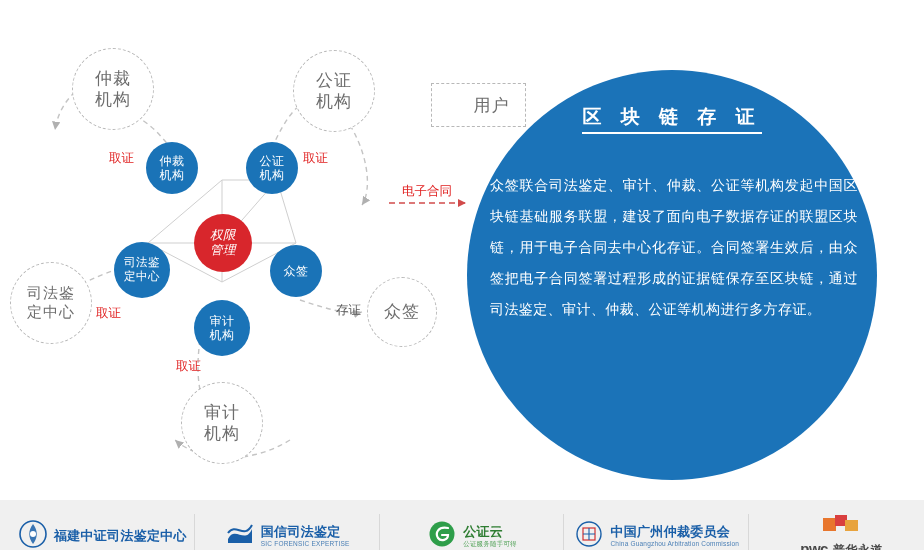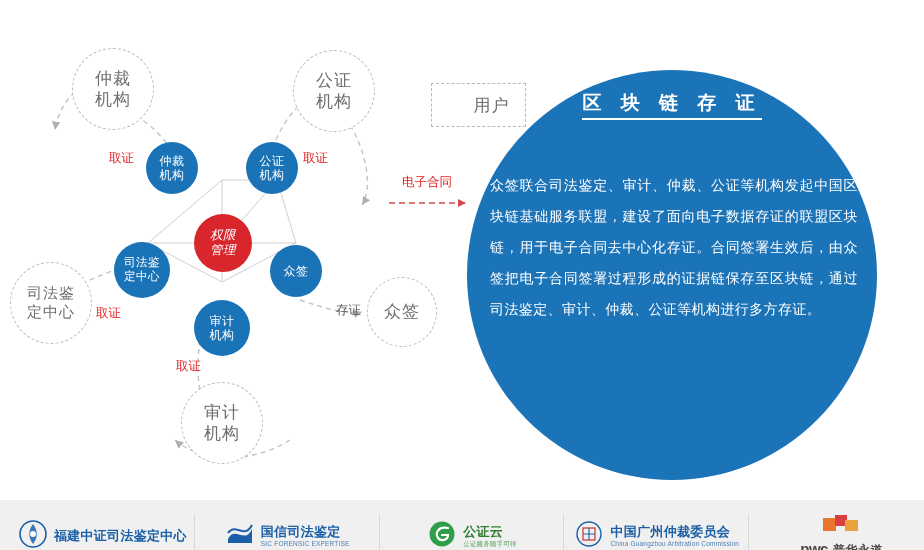--- a/index.html
+++ b/index.html
@@ -31,21 +31,21 @@
   .redlbl2{position:absolute;color:#e02020;font-size:12.5px;white-space:nowrap;}
 
   svg.lines{position:absolute;left:0;top:0;width:924px;height:550px;pointer-events:none;}
 
   
   #bluecircle{
     position:absolute;left:467px;top:70px;width:410px;height:410px;border-radius:50%;
     background:#1b73b8;color:#ffffff;
   }
   #bc-title{
-    position:absolute;left:0;top:20px;width:410px;text-align:center;
+    position:absolute;left:0;top:34px;width:410px;text-align:center;
     font-size:19px;font-weight:bold;letter-spacing:7px;
   }
   #bc-title span{border-bottom:2px solid #ffffff;padding-bottom:5px;}
   #bc-body{
     position:absolute;left:23px;top:100px;width:368px;
     font-size:14px;line-height:2.22;letter-spacing:0.4px;text-align:justify;
   }
 
   
   #footer{position:absolute;left:0;top:500px;width:924px;height:80px;background:#f0f0f0;padding-left:10px;}
@@ -156,21 +156,21 @@
   <div class="center-node" style="left:194px;top:214px;width:58px;height:58px;">
     <span style="white-space:pre-line;">权限
 管理</span>
   </div>
 
   <span class="redlbl" style="left:109px;top:150px;">取证</span>
   <span class="redlbl" style="left:303px;top:150px;">取证</span>
   <span class="redlbl" style="left:96px;top:305px;">取证</span>
   <span class="redlbl" style="left:176px;top:358px;">取证</span>
   <span class="graylbl" style="left:318px;top:302px;margin-left:18px;">存证</span>
-  <span class="redlbl2" style="left:402px;top:174px;">电子合同</span>
+  <span class="redlbl2" style="left:402px;top:183px;">电子合同</span>
 
   <div id="bluecircle">
     <div id="bc-title">
       <span>区 块 链 存 证</span>
     </div>
     <div id="bc-body">众签联合司法鉴定、审计、仲裁、公证等机构发起中国区块链基础服务联盟，建设了面向电子数据存证的联盟区块链，用于电子合同去中心化存证。合同签署生效后，由众签把电子合同签署过程形成的证据链保存至区块链，通过司法鉴定、审计、仲裁、公证等机构进行多方存证。</div>
   </div>
 
   <div id="footer">
     <div id="footer-inner">

